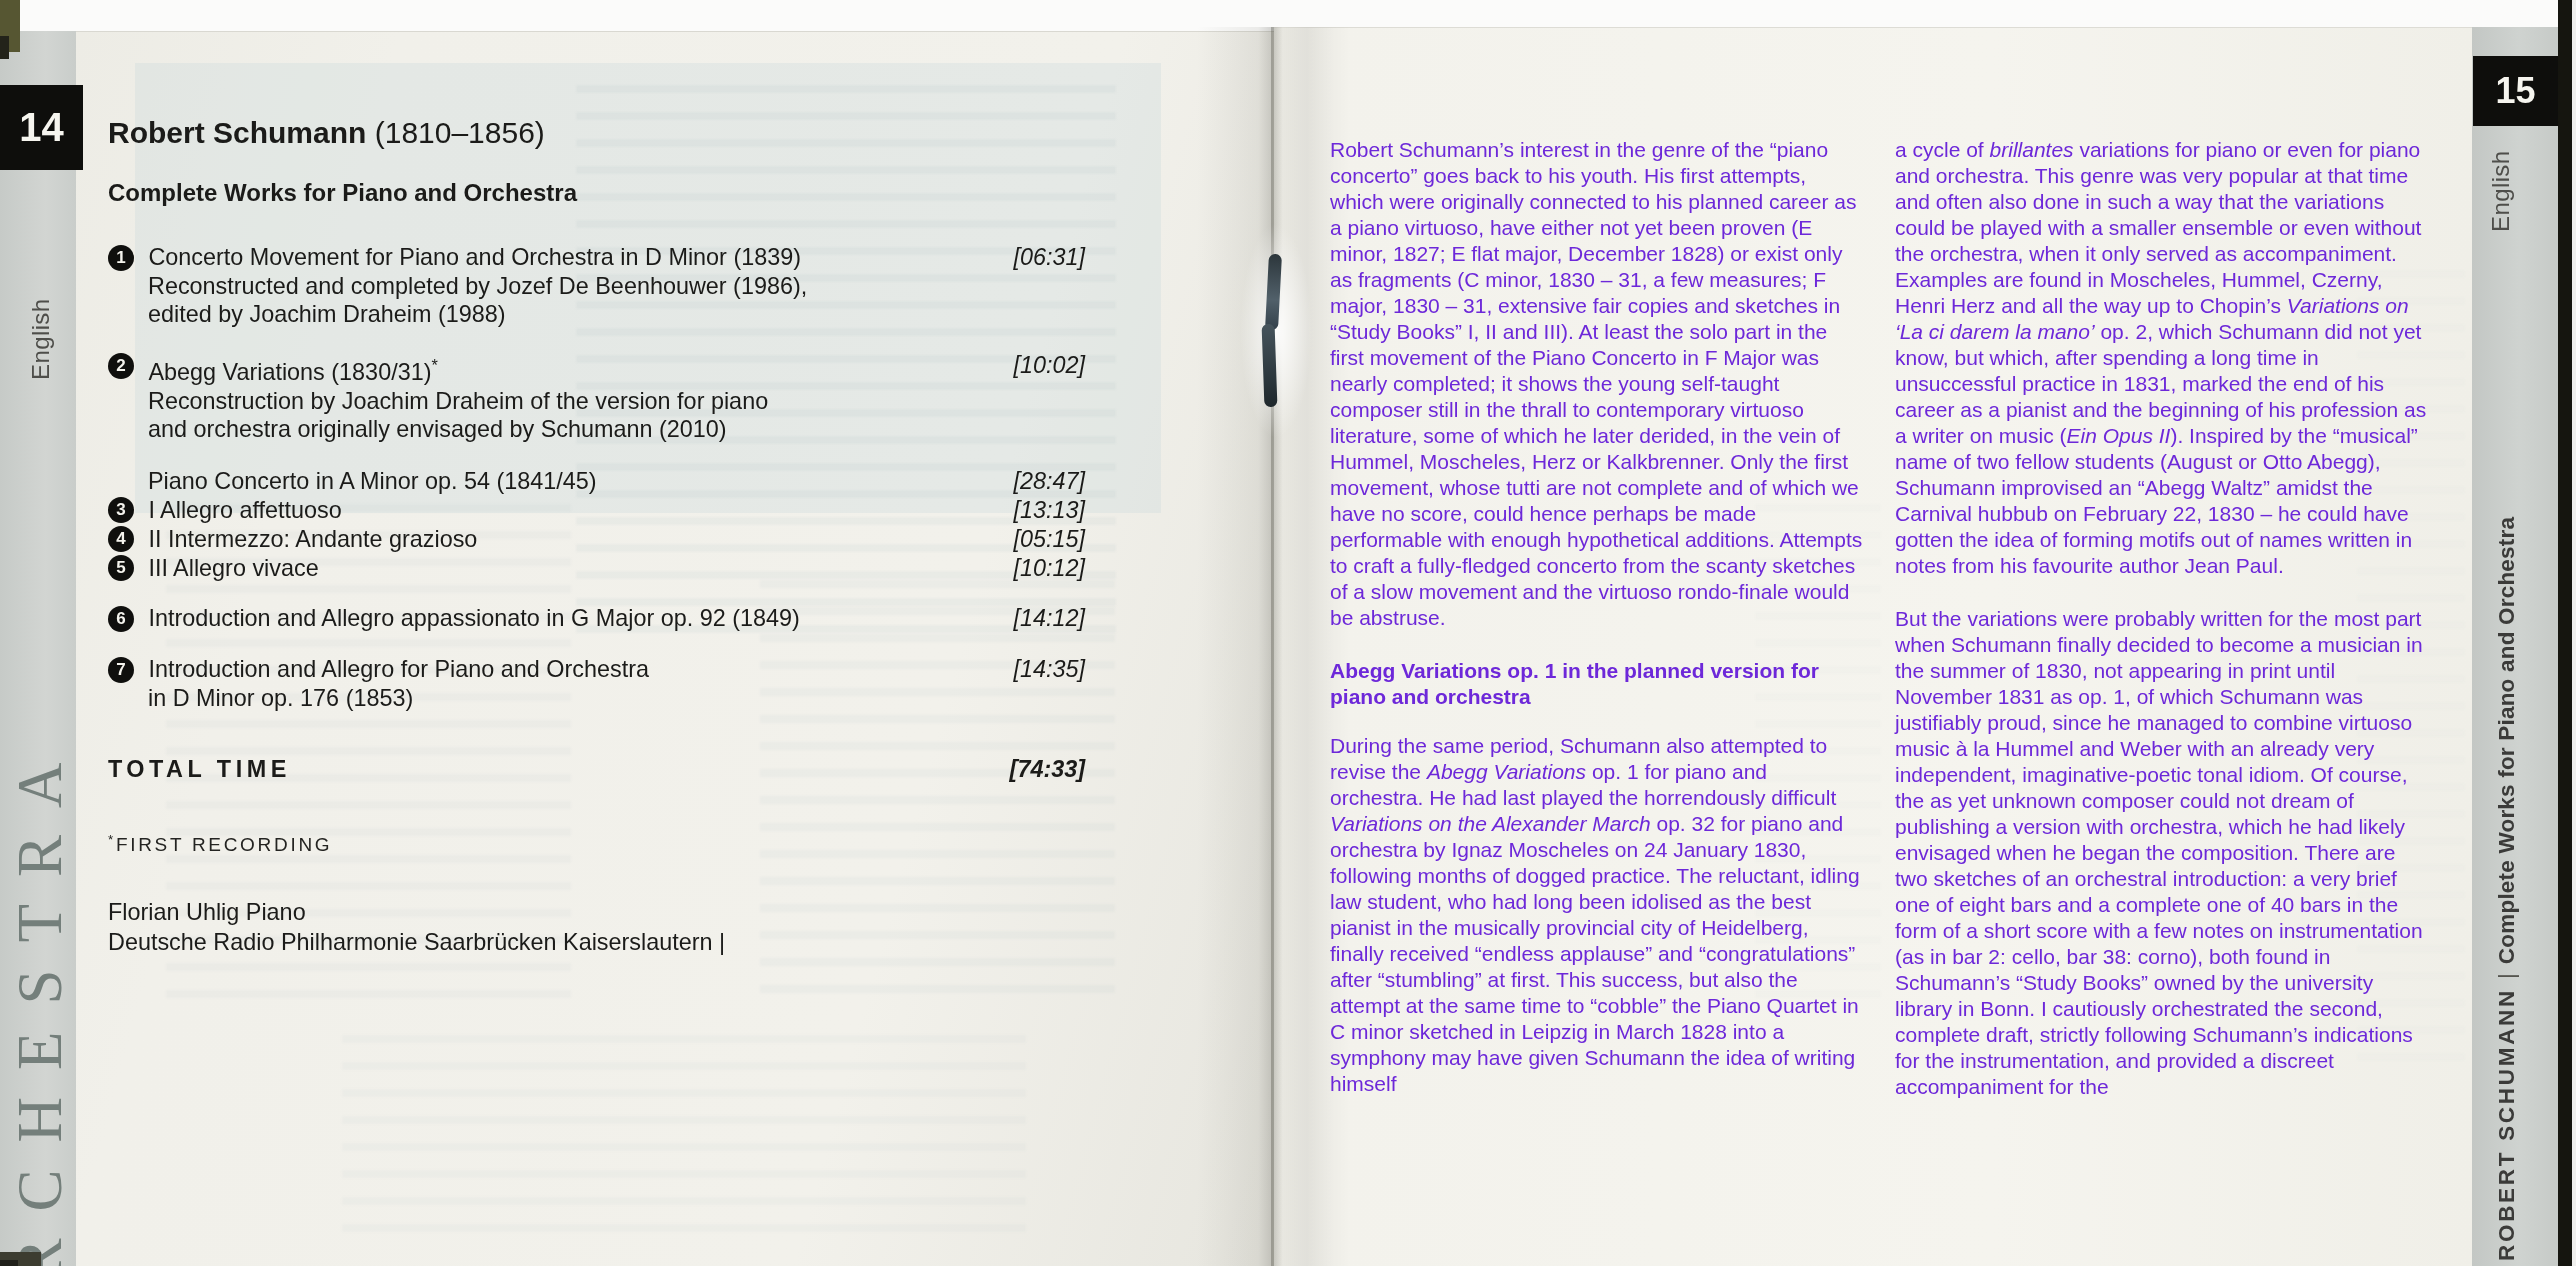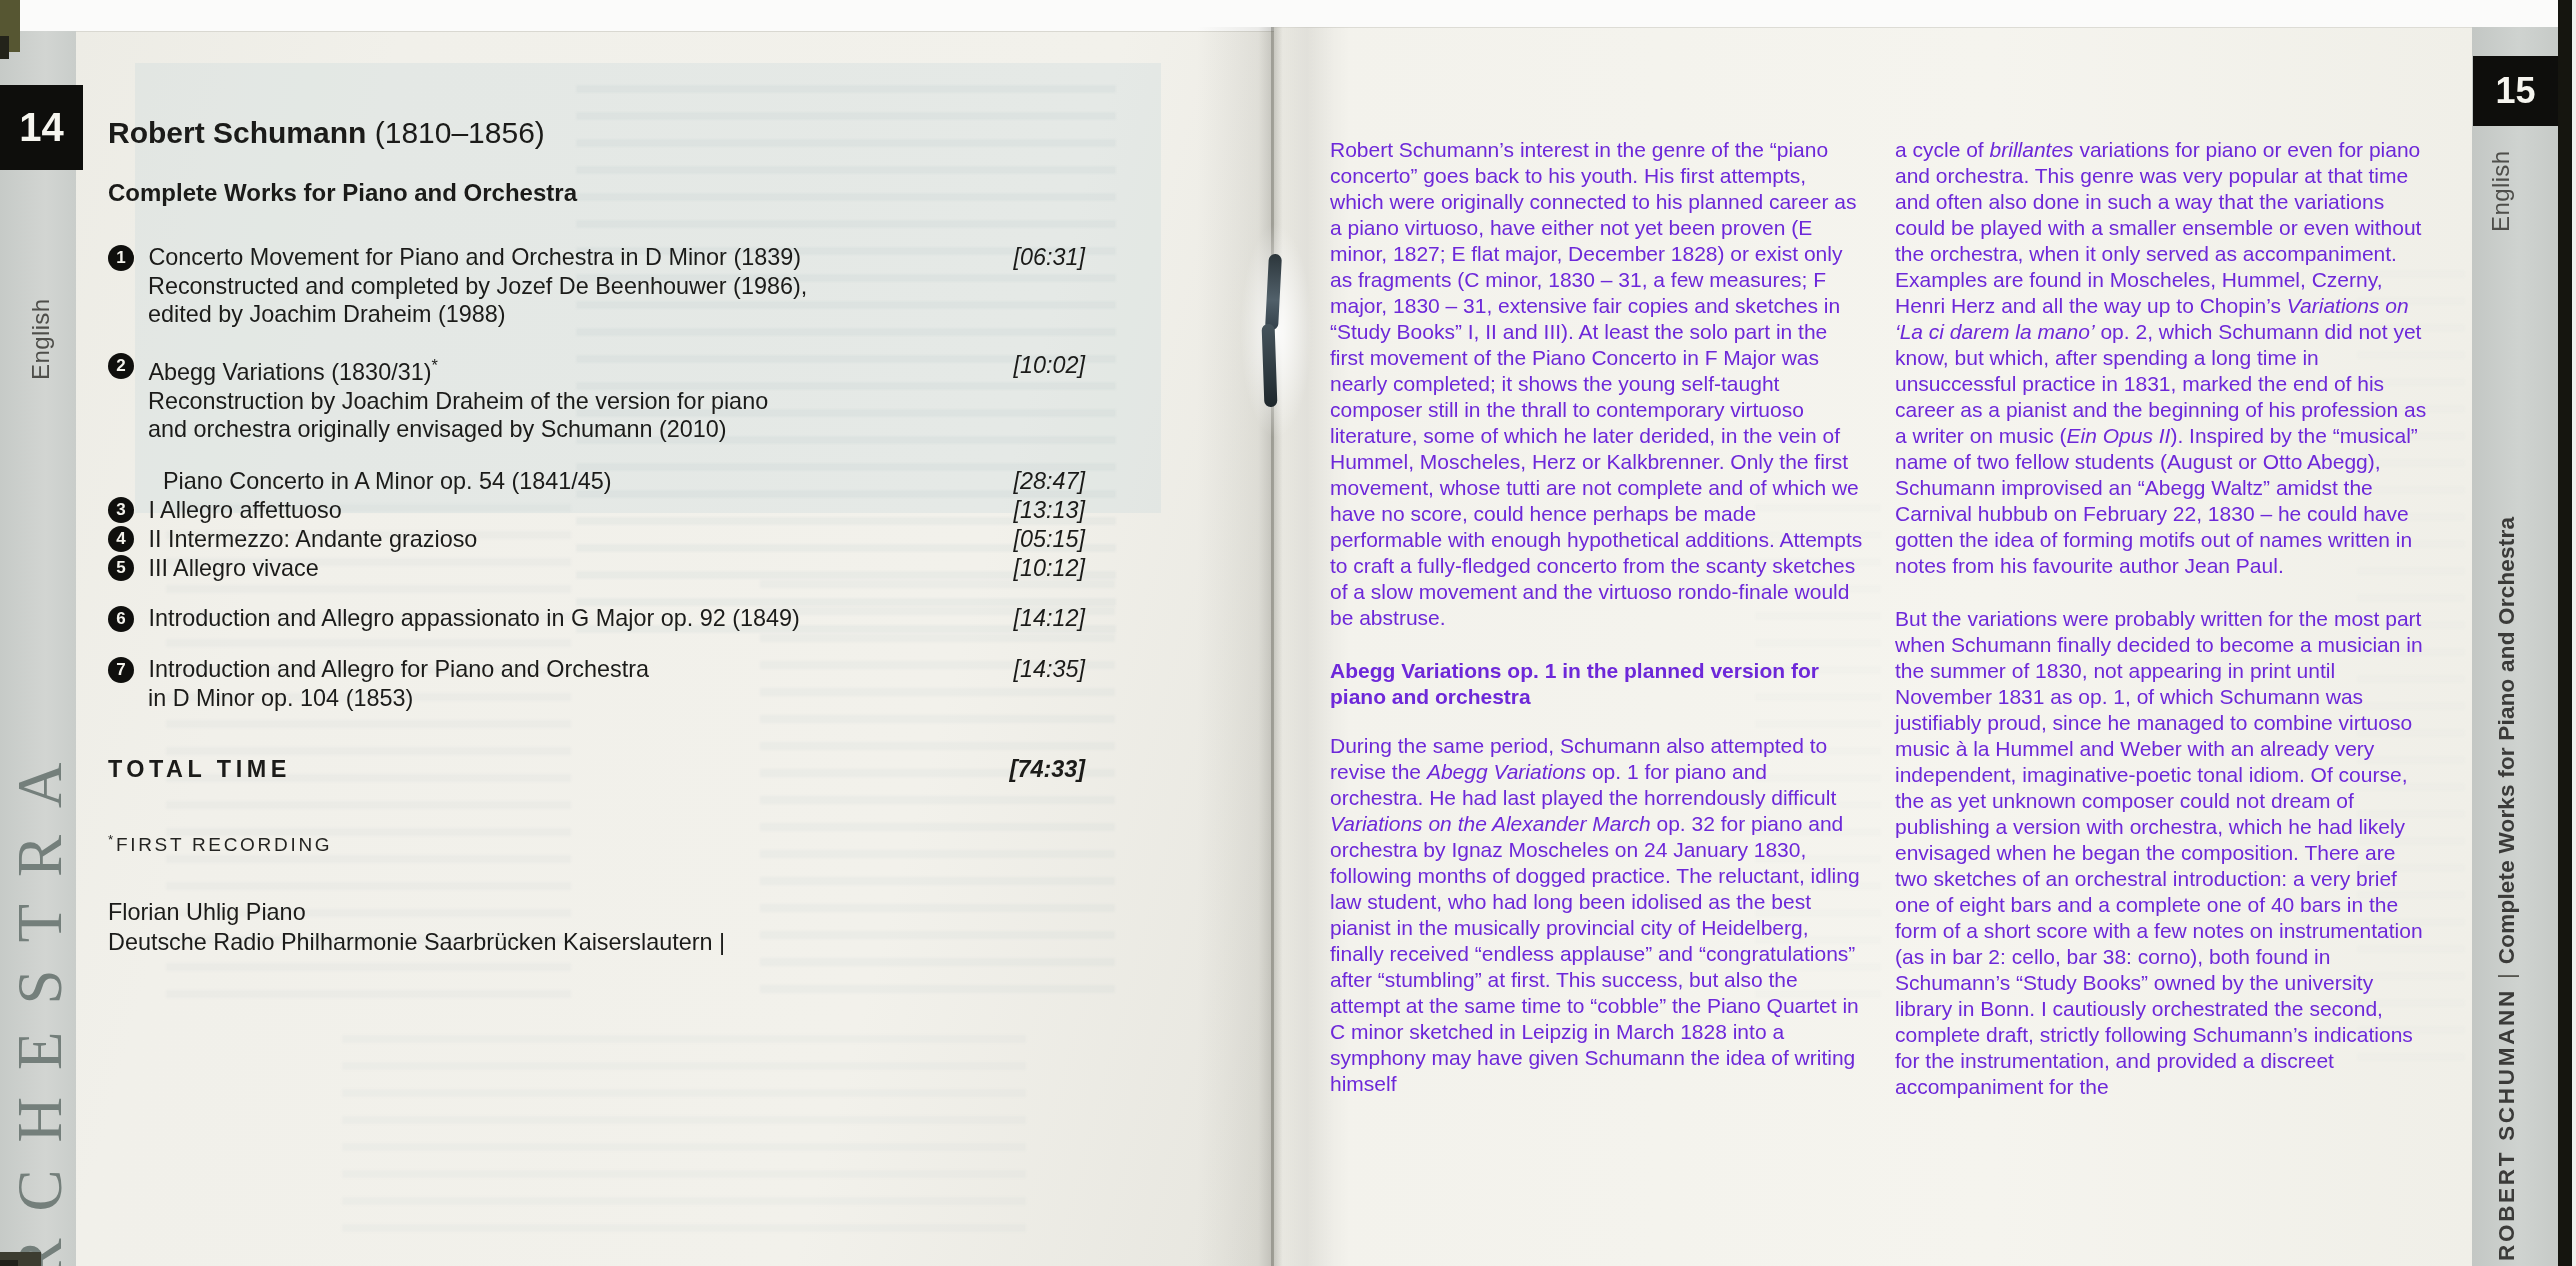--- a/index.html
+++ b/index.html
@@ -60,21 +60,21 @@
   .composer-row .name{font-weight:bold;}
   .composer-row .dates{font-weight:400;}
   .album-title{font-size:24px;font-weight:bold;margin-bottom:36px;}
   .row{display:flex;align-items:flex-start;}
   .badge{flex:none;width:26px;height:26px;border-radius:50%;background:#0f0f0d;color:#f4f3ed;
          font-weight:bold;font-size:17px;line-height:26px;text-align:center;margin-right:14.4px;margin-top:1.8px;}
   .tmain{flex:1;}
   .ttime{flex:none;width:117px;text-align:right;font-style:italic;}
   .b{font-weight:normal;}
   .sub{margin-left:40px;line-height:28px;}
-  .indent{margin-left:55px;}
+  .indent{margin-left:40px;}
   .mb26{margin-bottom:23.4px;}  .mb24{margin-bottom:21.6px;}  .mb40{margin-bottom:36px;}
   .total-row{font-weight:bold;margin-top:43px;}
   .total-row .label{letter-spacing:4.5px;}
   .footnote{margin-top:41px;font-size:19px;letter-spacing:2.7px;color:#242422;}
   .credits{margin-top:38px;font-size:23.4px;line-height:30px;}
   sup{font-size:70%;}
   
   .col{position:absolute;top:137px;width:533px;font-size:21px;line-height:26px;color:#6d28d9;}
   .col p{margin:0 0 27px 0;}
   .col .subhead{font-weight:bold;margin:3.6px 0 23.4px 0;}
@@ -183,21 +183,21 @@
       <span class="tmain"><span class="b">Introduction and Allegro appassionato in G Major op. 92</span> <span>(1849)</span></span>
       <span class="ttime">[14:12]</span>
     </div>
 
     <div class="mb40">
       <div class="row">
         <span class="badge">7</span>
         <span class="tmain b">Introduction and Allegro for Piano and Orchestra</span>
         <span class="ttime">[14:35]</span>
       </div>
-      <div class="sub"><span class="b">in D Minor op. 104</span> <span>(1853)</span></div>
+      <div class="sub"><span class="b">in D Minor op. 176</span> <span>(1853)</span></div>
     </div>
 
     <div class="row total-row">
       <span class="tmain label">TOTAL TIME</span>
       <span class="ttime">[74:33]</span>
     </div>
 
     <div class="footnote"><sup>*</sup><span>FIRST RECORDING</span></div>
 
     <div class="credits">

